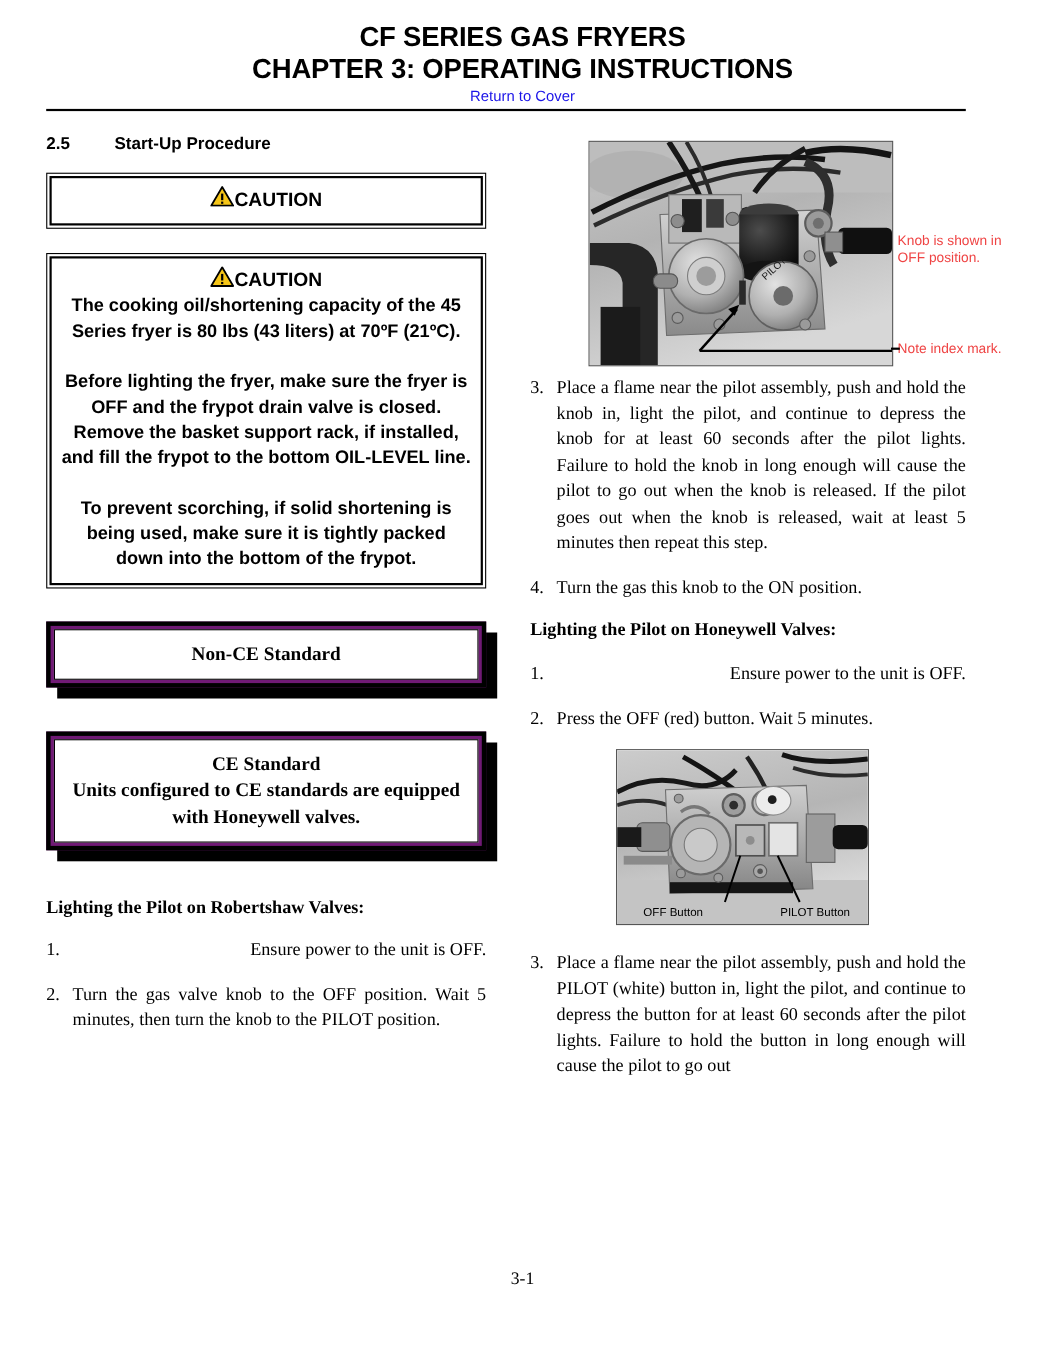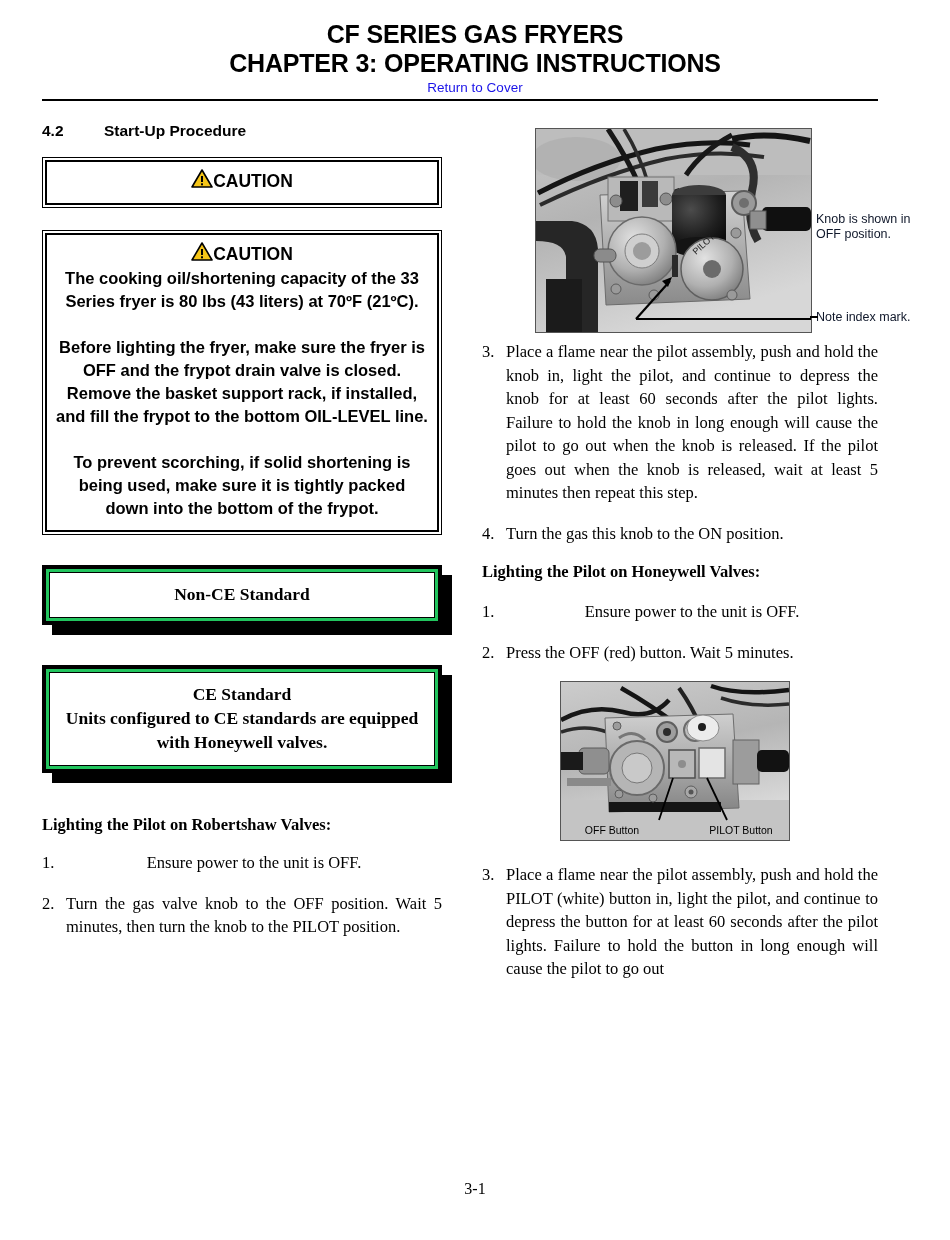--- a/index.html
+++ b/index.html
@@ -112,21 +112,21 @@
   }
   .std-box-shadow {
     position: absolute;
     left: 10px; top: 10px;
     right: -10px; bottom: -10px;
     background: #000;
   }
   .std-box {
     position: relative;
     border: 4px solid #000;
-    background: #22c55e;
+    background: #701a75;
     padding: 3px;
   }
   .std-box-inner {
     border: 1.5px solid #000;
     background: #fff;
     padding: 9px 10px 11px 10px;
     text-align: center;
     font-family: "Liberation Serif", "DejaVu Serif", serif;
     font-weight: bold;
     font-size: 17.5px;
@@ -151,36 +151,36 @@
   .num-item .num {
     width: 24px;
     flex: none;
   }
   .num-item .txt {
     flex: 1;
     text-align: justify;
     text-justify: inter-word;
     hyphens: manual;
   }
-  .num-item .txt.ragged { text-align: center; }
+  .num-item .txt.ragged { text-align: right; }
 
   
   .photo-block-1 {
     position: absolute;
     left: 53px; top: 6px;
     width: 275px;
     height: 203px;
     border: 1px solid #555;
   }
   .photo-caption {
     position: absolute;
     font-family: "Liberation Sans", "DejaVu Sans", sans-serif;
     font-size: 12.5px;
     line-height: 15px;
-    color: #0f172a;
+    color: #ef4444;
   }
   .cap-knob { left: 334px; top: 90px; width: 120px; }
   .cap-index { left: 334px; top: 188px; width: 120px; }
 
   .leader-line {
     position: absolute;
     background: #000;
   }
 
   .photo-block-2 {
@@ -191,40 +191,40 @@
     border: 1px solid #555;
   }
 
   
   .photo-canvas { position: absolute; inset: 0; overflow: hidden; }
   .photo-canvas svg { display: block; width: 100%; height: 100%; }
 
   
   .page-footer {
     position: absolute;
-    left: 0; top: 1180px;
+    left: 0; top: 1154px;
     width: 950px;
     text-align: center;
     font-size: 16px;
   }
 </style>
 </head>
 <body>
 
 <div class="page-header">
   <div class="doc-title">CF SERIES GAS FRYERS</div>
   <div class="chapter-title">CHAPTER 3:  OPERATING INSTRUCTIONS</div>
   <a class="return-link" href="#">Return to Cover</a>
 </div>
 <div class="header-rule"></div>
 
 <div class="col-left">
 
   <div class="section-heading">
-    <span class="sec-num">4.2</span>
+    <span class="sec-num">2.5</span>
     <span>Start-Up Procedure</span>
   </div>
 
   <div class="caution-box">
     <div class="caution-box-inner">
       <div class="caution-title">
         <span class="warn-tri">
           <svg width="22" height="19" viewBox="0 0 22 19" aria-hidden="true">
             <polygon points="11,1 21,18 1,18" fill="#f5c518" stroke="#000" stroke-width="1.6" stroke-linejoin="round"></polygon>
             <rect x="10" y="7" width="2" height="6" fill="#000"></rect>
@@ -242,21 +242,21 @@
         <span class="warn-tri">
           <svg width="22" height="19" viewBox="0 0 22 19" aria-hidden="true">
             <polygon points="11,1 21,18 1,18" fill="#f5c518" stroke="#000" stroke-width="1.6" stroke-linejoin="round"></polygon>
             <rect x="10" y="7" width="2" height="6" fill="#000"></rect>
             <rect x="10" y="14.3" width="2" height="2" fill="#000"></rect>
           </svg>
         </span>
         <span>CAUTION</span>
       </div>
       <div class="caution-text">
-        <p>The cooking oil/shortening capacity of the 33 Series fryer is 80 lbs (43 liters) at 70ºF (21ºC).</p>
+        <p>The cooking oil/shortening capacity of the 45 Series fryer is 80 lbs (43 liters) at 70ºF (21ºC).</p>
         <p>Before lighting the fryer, make sure the fryer is OFF and the frypot drain valve is closed.  Remove the basket support rack, if installed, and fill the frypot to the bottom OIL-LEVEL line.</p>
         <p>To prevent scorching, if solid shortening is being used, make sure it is tightly packed down into the bottom of the frypot.</p>
       </div>
     </div>
   </div>
 
   <div class="std-box-wrap" style="margin-top:30px;margin-bottom:40px;">
     <div class="std-box-shadow"></div>
     <div class="std-box">
       <div class="std-box-inner">

